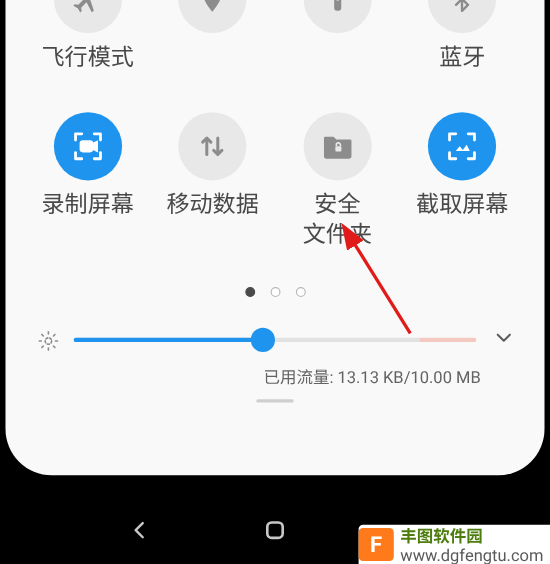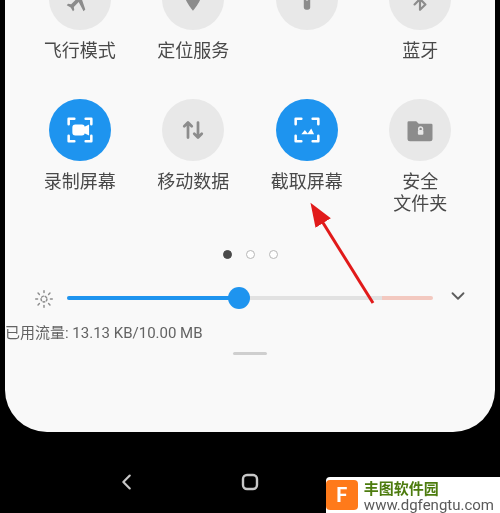--- a/index.html
+++ b/index.html
@@ -38,21 +38,21 @@
     width: 62px;
     height: 62px;
     border-radius: 50%;
     display: flex;
     align-items: center;
     justify-content: center;
   }
   .circle.off { background: #e8e8e8; }
   .circle.on  { background: #1e94ef; }
   .tile-label {
-    font-size: 18px;
+    font-size: 21px;
     color: #494949;
     text-align: center;
     line-height: 1.25;
     white-space: pre-line;
   }
   .dots {
     margin-top: 34px;
     display: flex;
     gap: 14px;
     justify-content: center;
@@ -90,21 +90,21 @@
     height: 4px; border-radius: 3px; background: #1e94ef;
   }
   .thumb {
     position: absolute; top: 50%; transform: translate(-50%, -50%);
     width: 22px; height: 22px; border-radius: 50%; background: #1e94ef;
   }
   .expand { flex: 0 0 auto; color: #5d5d5d; }
 
   .data-usage {
     margin-top: 10px;
-    text-align: left;
+    text-align: right;
     padding-right: 58px;
     font-size: 15px;
     color: #636363;
   }
   .handle {
     margin-top: 10px;
     display: flex; justify-content: center;
   }
   .handle div {
     width: 34px; height: 3px; border-radius: 2px; background: #cfcfcf;
@@ -164,21 +164,20 @@
         </div>
         <div class="tile-label">飞行模式</div>
       </div>
 
       <div class="tile">
         <div class="circle off">
           <svg width="28" height="28" viewBox="0 0 24 24">
               <path fill="#8c8c8c" d="M12 2C8 2 5 5 5 9c0 5 7 13 7 13s7-8 7-13c0-4-3-7-7-7zm0 9.5A2.5 2.5 0 1 1 12 6a2.5 2.5 0 0 1 0 5.5z"></path>
             </svg>
         </div>
-        <div class="tile-label">定位服务</div>
       </div>
 
       <div class="tile">
         <div class="circle off">
           <svg width="26" height="30" viewBox="0 0 24 28">
               <path fill="#8c8c8c" d="M7 3h10v3l-2 3v13a2 2 0 0 1-2 2h-2a2 2 0 0 1-2-2V9L7 6V3zm5 10a1.3 1.3 0 1 0 0 2.6 1.3 1.3 0 0 0 0-2.6z"></path>
               <rect x="7" y="0" width="10" height="2.2" rx="1" fill="#8c8c8c"></rect>
             </svg>
         </div>
       </div>
@@ -207,39 +206,39 @@
         <div class="circle off">
           <svg width="30" height="30" viewBox="0 0 24 24" fill="none" stroke="#8c8c8c" stroke-width="2.2" stroke-linecap="round">
               <path d="M8 6v12M8 6l-3 3M8 6l3 3"></path>
               <path d="M16 18V6M16 18l-3-3M16 18l3-3"></path>
             </svg>
         </div>
         <div class="tile-label">移动数据</div>
       </div>
 
       <div class="tile">
+        <div class="circle off">
+          <svg width="30" height="28" viewBox="0 0 24 22">
+              <path fill="#8c8c8c" d="M3 4h6l2 2h10a1 1 0 0 1 1 1v11a2 2 0 0 1-2 2H4a2 2 0 0 1-2-2V5a1 1 0 0 1 1-1z"></path>
+              <rect x="10.3" y="11" width="4.4" height="3.8" rx="0.8" fill="#e8e8e8"></rect>
+              <path d="M11 11v-1a1.5 1.5 0 0 1 3 0v1" stroke="#e8e8e8" stroke-width="1.2" fill="none"></path>
+            </svg>
+        </div>
+        <div class="tile-label">安全
+文件夹</div>
+      </div>
+
+      <div class="tile">
         <div class="circle on">
           <svg width="34" height="34" viewBox="0 0 24 24" fill="none" stroke="#fff" stroke-width="1.8" stroke-linecap="round">
               <path d="M4 4h4M4 4v4M20 4h-4M20 4v4M4 20h4M4 20v-4M20 20h-4M20 20v-4"></path>
               <path d="M8 15l2.5-3 2 2.4L15 11l2 4H8z" fill="#fff" stroke="none"></path>
             </svg>
         </div>
         <div class="tile-label">截取屏幕</div>
-      </div>
-
-      <div class="tile">
-        <div class="circle off">
-          <svg width="30" height="28" viewBox="0 0 24 22">
-              <path fill="#8c8c8c" d="M3 4h6l2 2h10a1 1 0 0 1 1 1v11a2 2 0 0 1-2 2H4a2 2 0 0 1-2-2V5a1 1 0 0 1 1-1z"></path>
-              <rect x="10.3" y="11" width="4.4" height="3.8" rx="0.8" fill="#e8e8e8"></rect>
-              <path d="M11 11v-1a1.5 1.5 0 0 1 3 0v1" stroke="#e8e8e8" stroke-width="1.2" fill="none"></path>
-            </svg>
-        </div>
-        <div class="tile-label">安全
-文件夹</div>
       </div>
 
     </div>
 
     <div class="dots">
       <div class="dot active"></div>
       <div class="dot"></div>
       <div class="dot"></div>
     </div>
 

